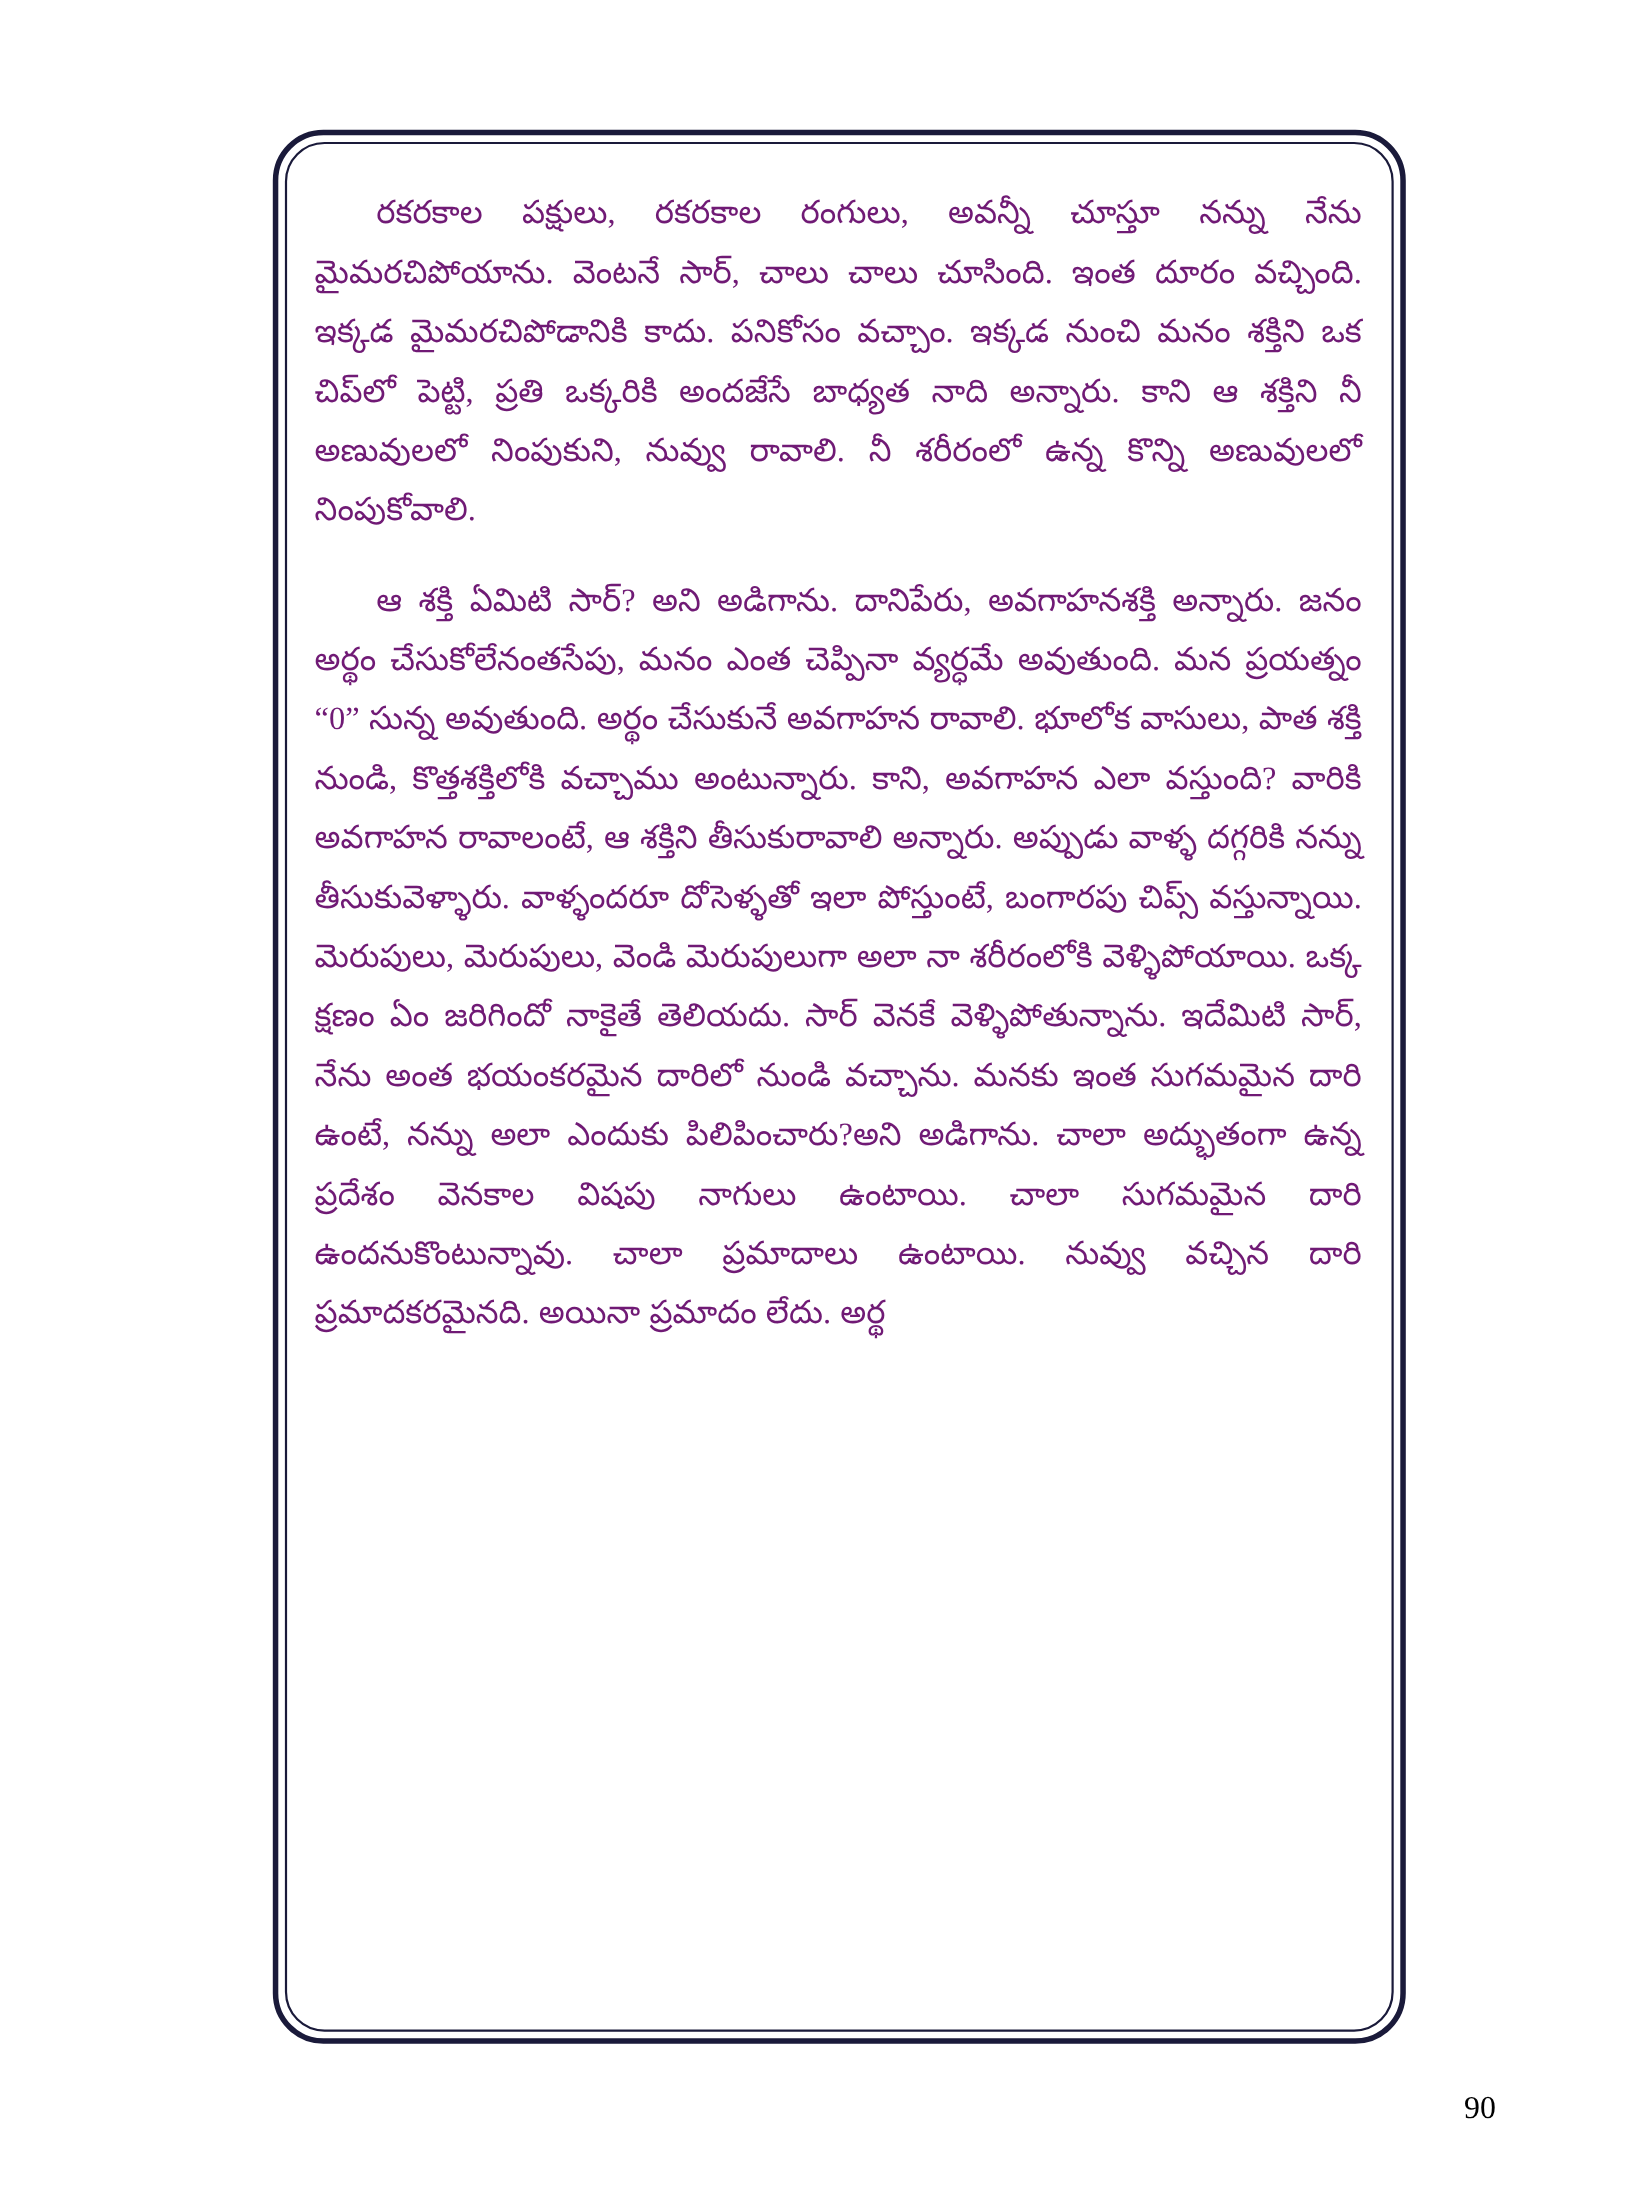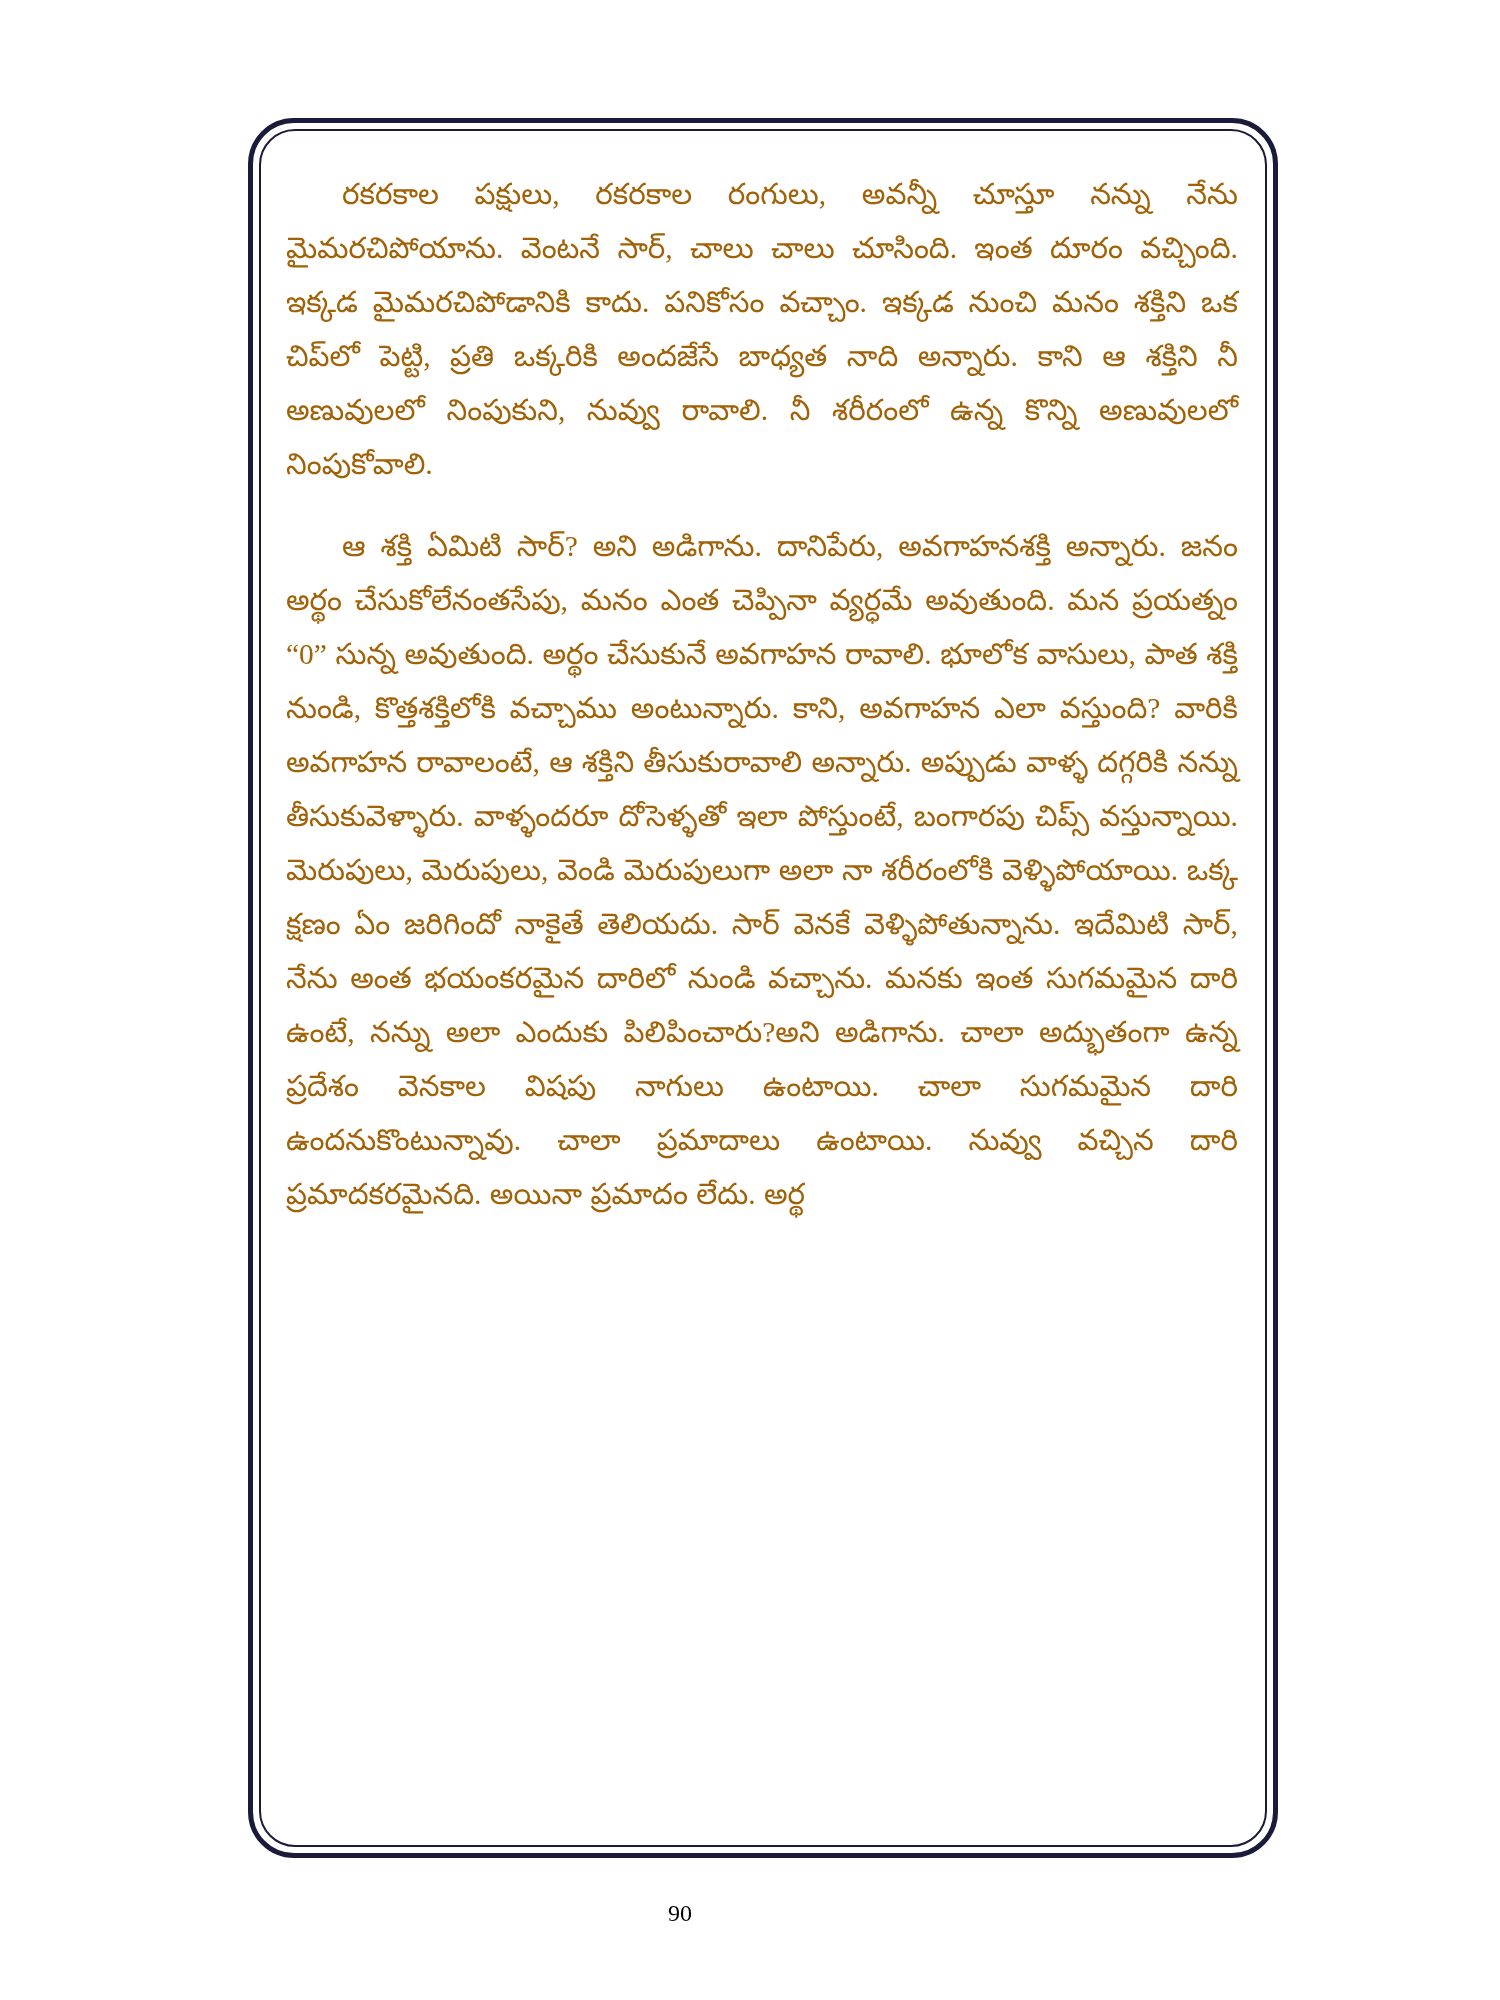--- a/index.html
+++ b/index.html
@@ -54,38 +54,38 @@
     height: 1640px;
     box-sizing: border-box;
     padding: 0 8px;
   }
 
   .para {
     margin: 0 0 28px 0;
     font-family: "Liberation Serif", "DejaVu Sans", serif;
     font-size: 29.5px;
     line-height: 1.83;
-    color: #a16207;
+    color: #701a75;
     text-align: justify;
     text-justify: inter-word;
     text-indent: 56px;
     word-spacing: 1px;
   }
   .para:last-child {
     margin-bottom: 0;
   }
 
   .page-number {
     position: absolute;
     left: 0;
     top: 1900px;
     width: 1360px;
-    text-align: center;
+    text-align: right;
     font-family: "Liberation Serif", serif;
-    font-size: 24px;
+    font-size: 29px;
     color: #000000;
   }
 </style>
 </head>
 <body>
 
 <div class="page">
 
   <div class="frame-outer"></div>
   <div class="frame-inner"></div>

